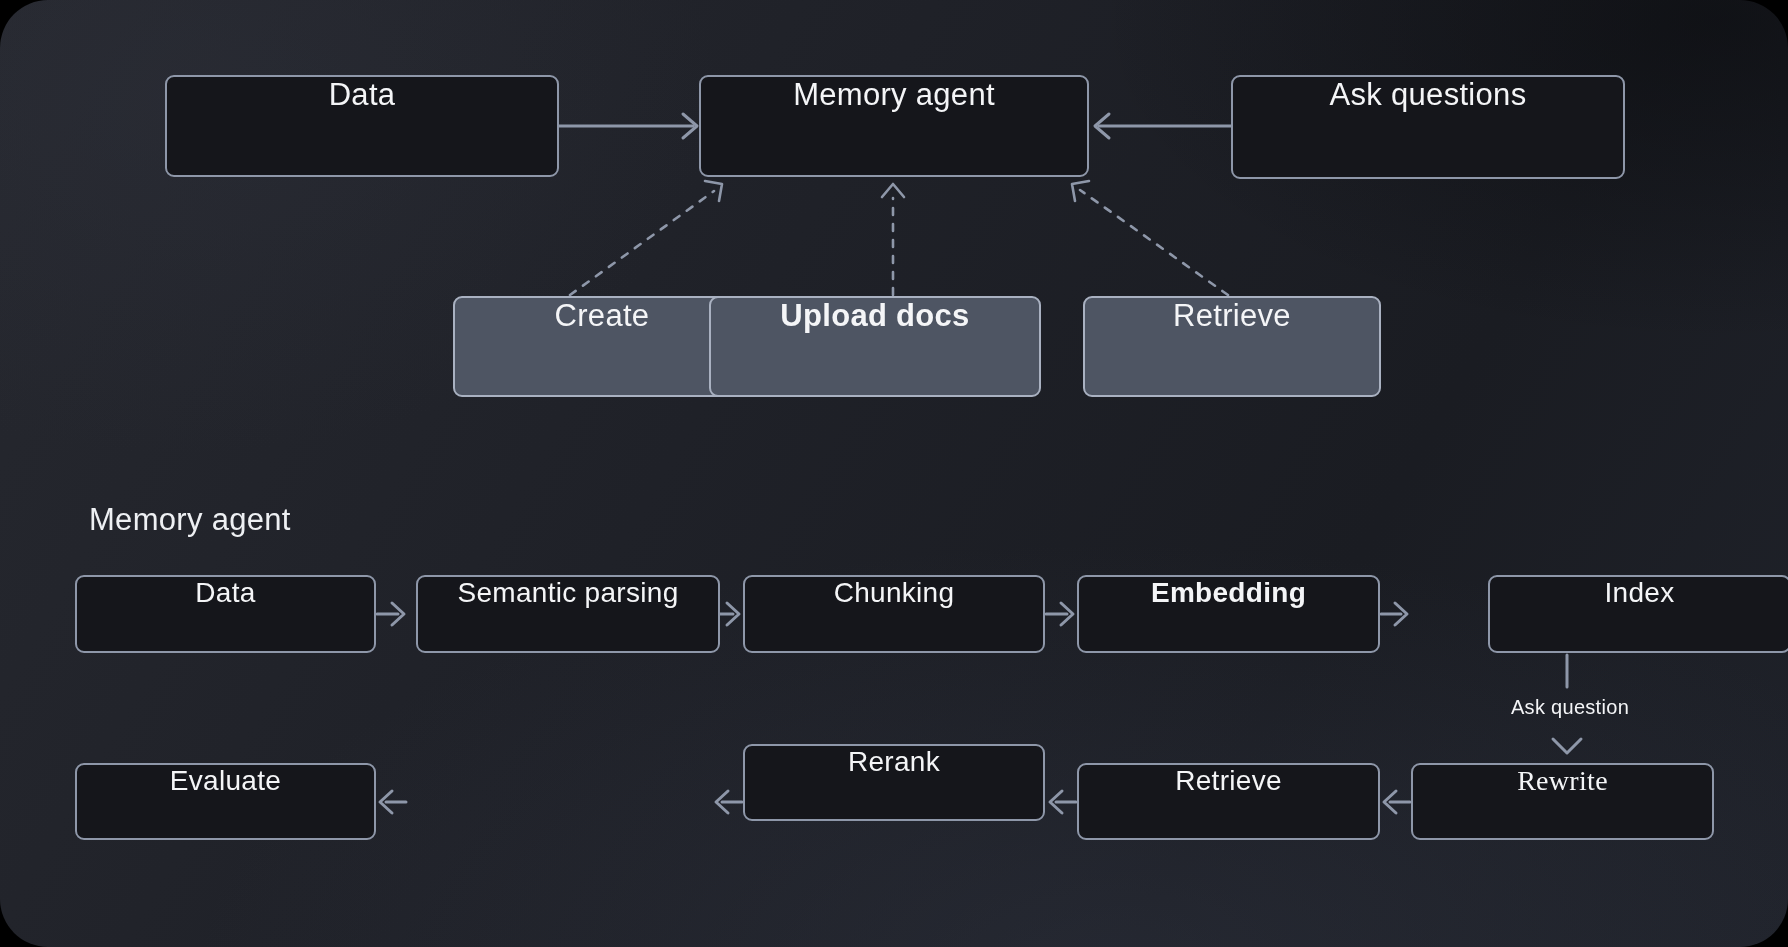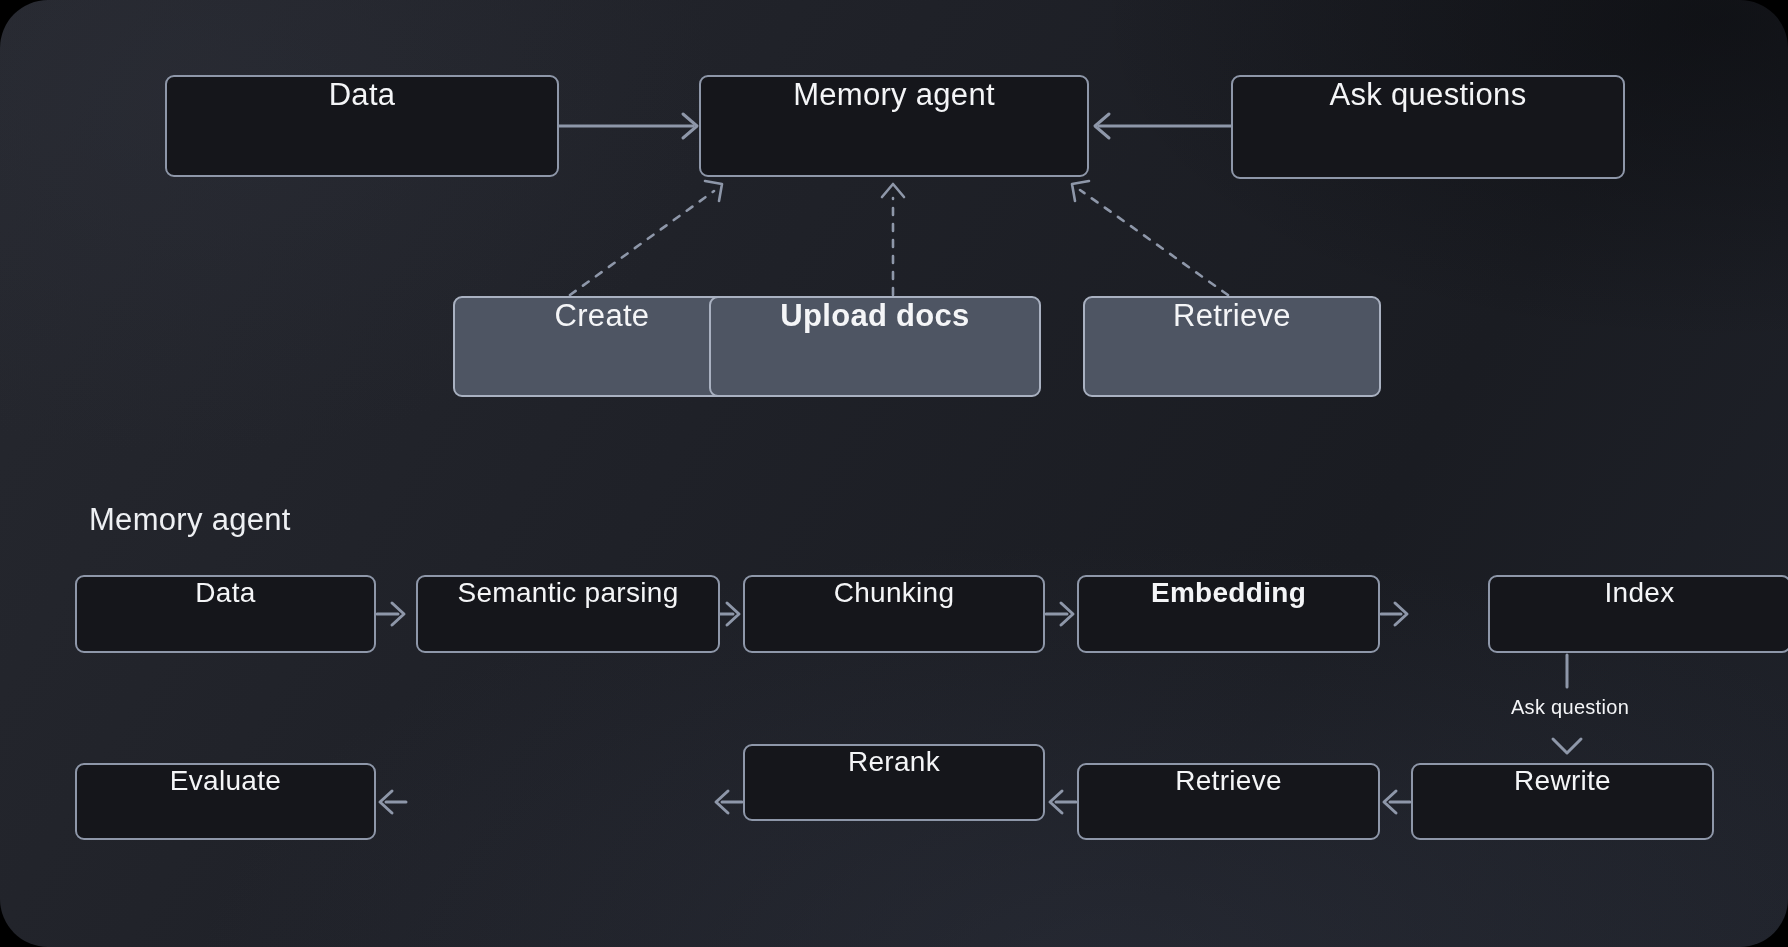--- a/index.html
+++ b/index.html
@@ -200,17 +200,17 @@
 
 
   <div class="node dark small" style="left:743px; top:744px; width:302px; height:77px;">
     <span>Rerank</span>
   </div>
 
   <div class="node dark small" style="left:1077px; top:763px; width:303px; height:77px;">
     <span>Retrieve</span>
   </div>
 
-  <div class="node dark small" style="left:1411px; top:763px; width:303px; height:77px;">
+  <div class="node dark small" style="left:1411px; top:763px; width:303px; height:77px;font-family:Liberation Serif, serif;">
     <span>Rewrite</span>
   </div>
 
 </div>
 
 </body></html>

